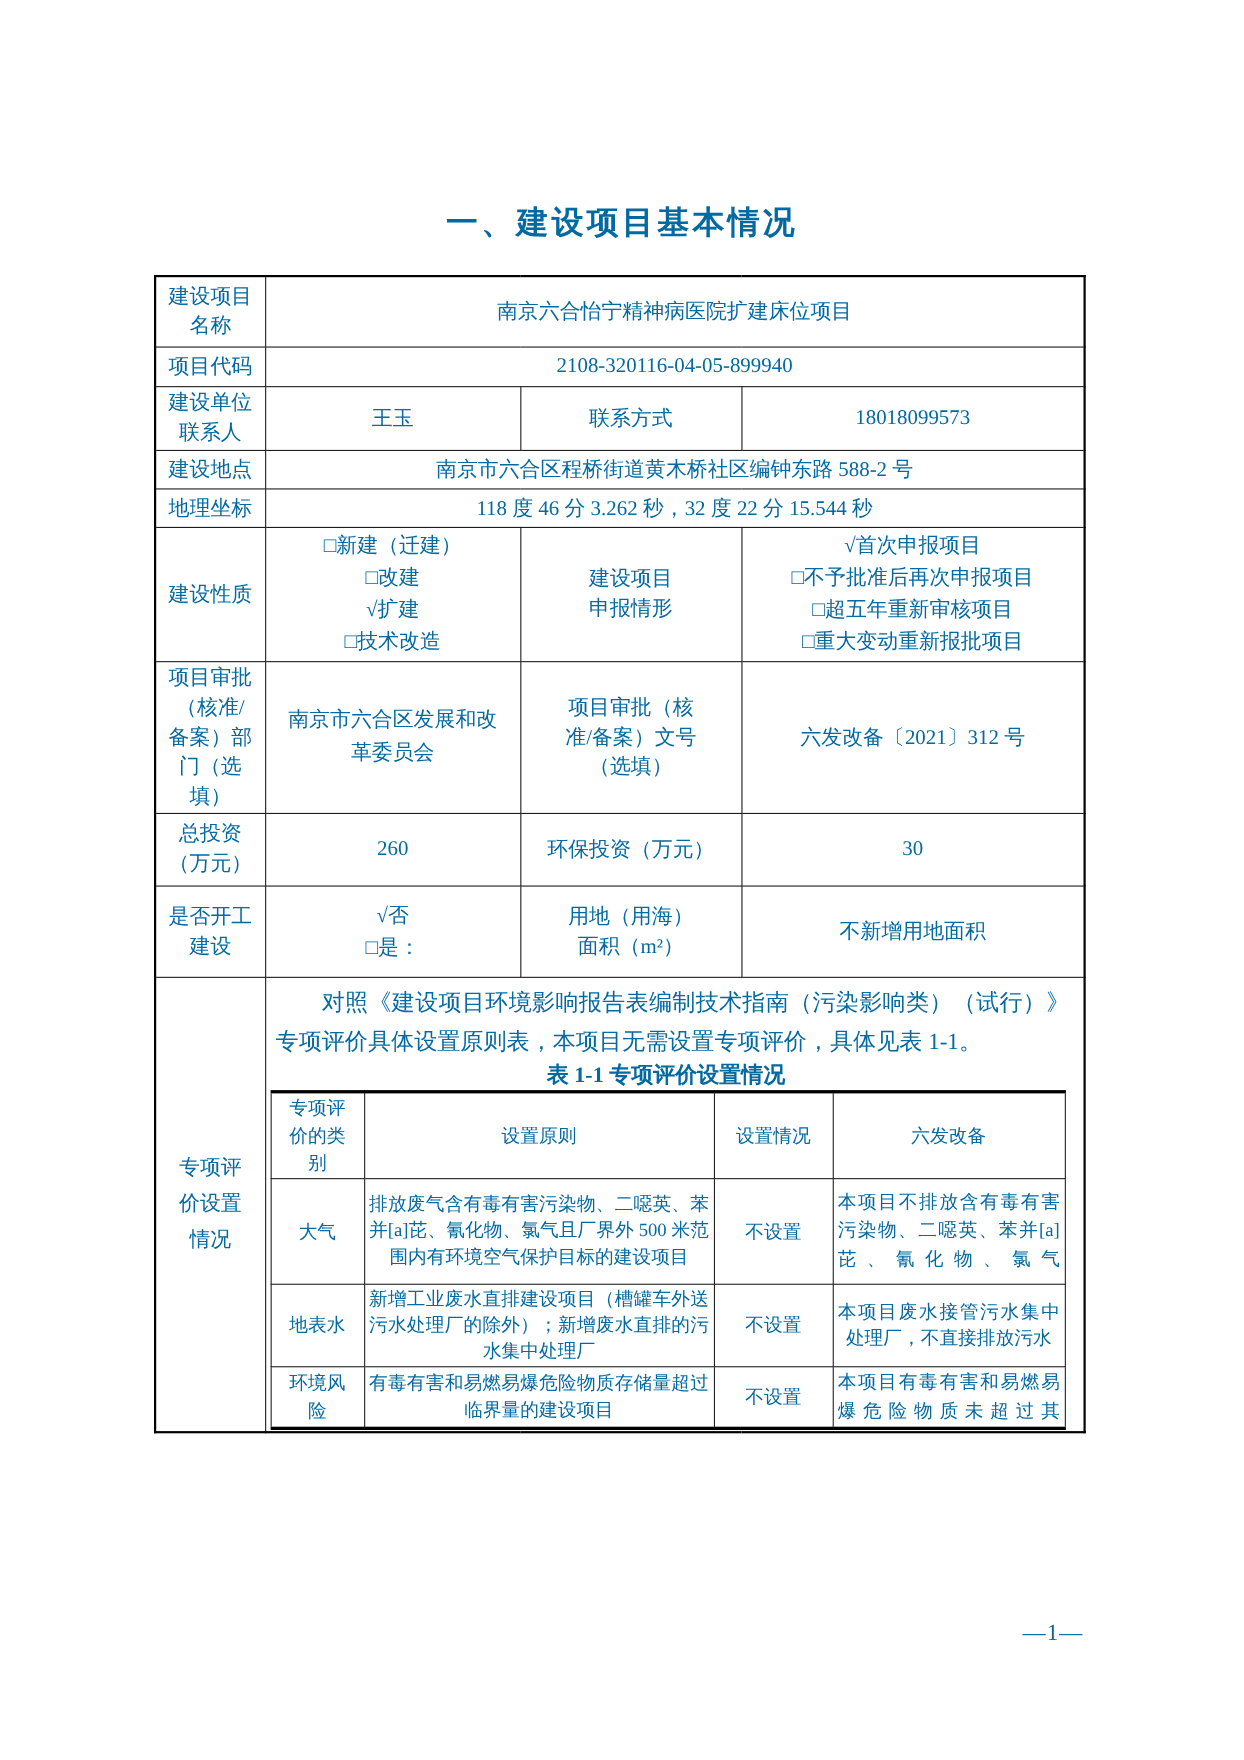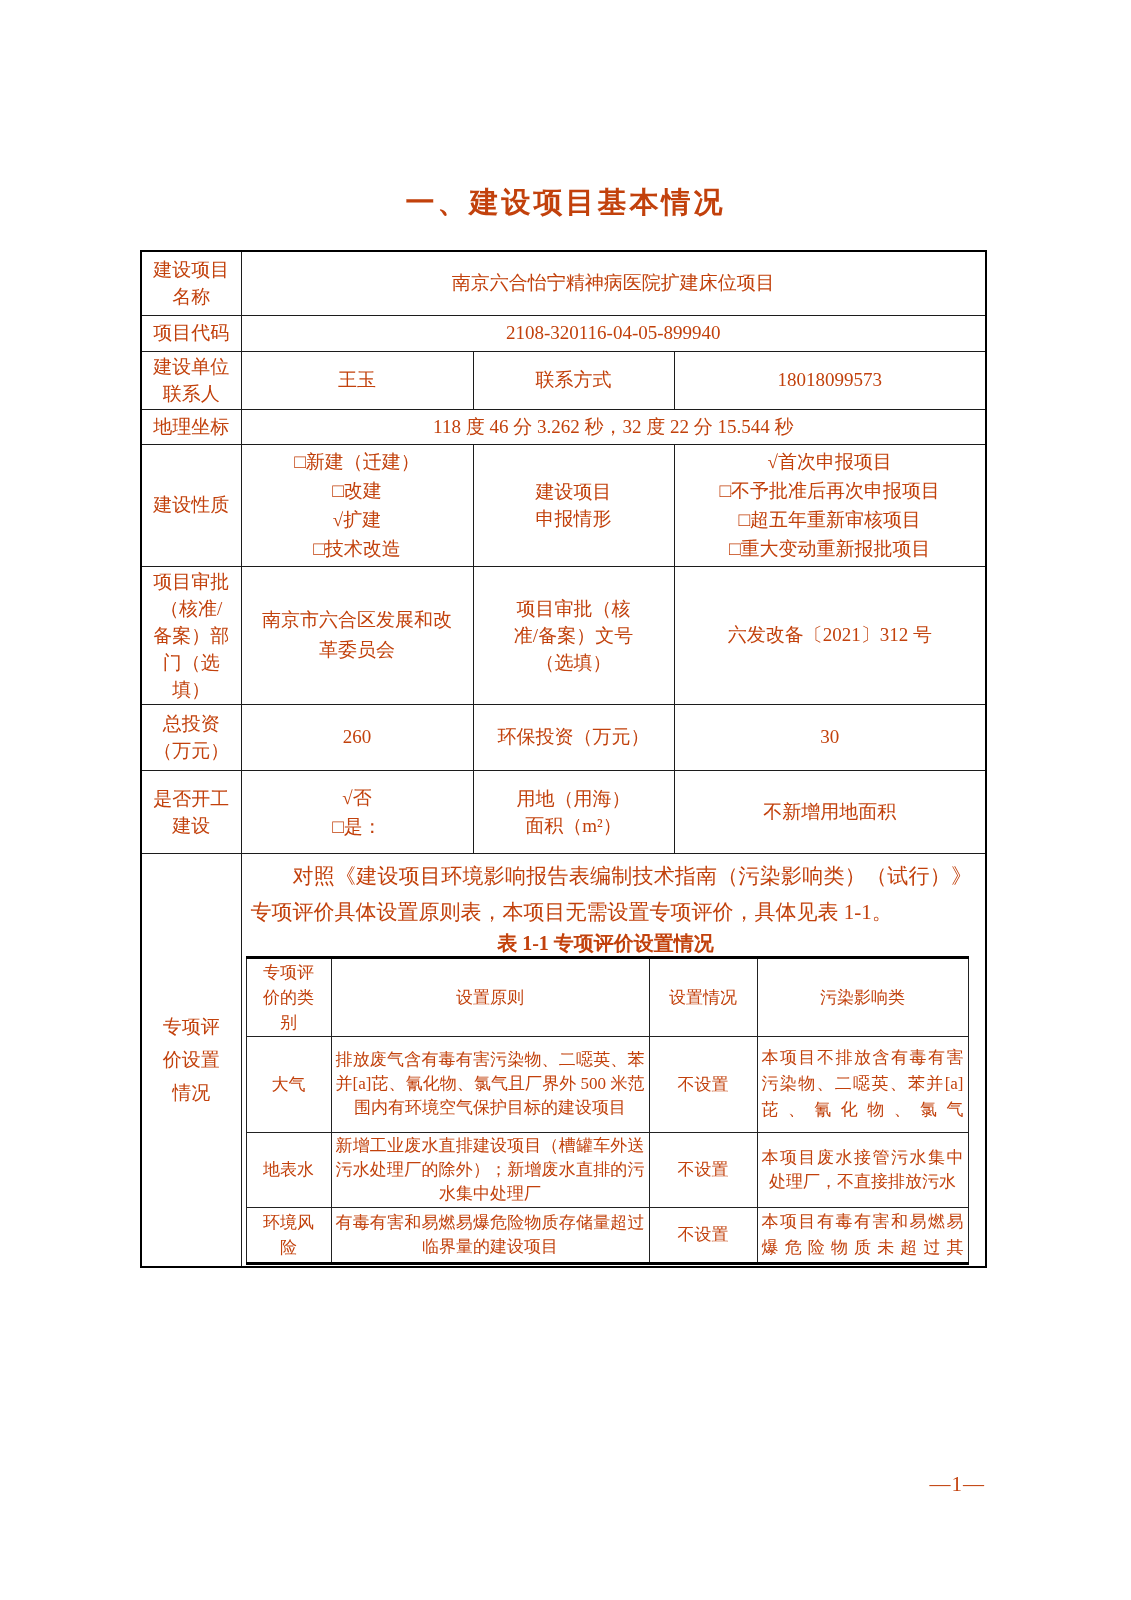--- a/index.html
+++ b/index.html
@@ -1,18 +1,18 @@
 <!DOCTYPE html>
 <html><head>
 <meta charset="utf-8">
 <style>
   html,body { margin:0; padding:0; background:#e8e8e8; }
   .page {
     position:relative; width:1131px; height:1600px; margin:0 auto;
-    background:#ffffff; color:#c2410c;
+    background:#ffffff; color:#0369a1;
     font-family:"Liberation Serif","DejaVu Serif",serif;
     overflow:hidden;
   }
   .doc-title {
     position:absolute; top:183px; left:0; width:100%;
     text-align:center; font-size:29px; font-weight:bold; letter-spacing:3px;
   }
   table.main {
     position:absolute; left:140px; top:250px; width:845px;
     border-collapse:collapse; table-layout:fixed;
@@ -83,20 +83,24 @@
       <td colspan="3">2108-320116-04-05-899940</td>
     </tr>
 
     <tr style="height:58px">
       <td><span class="w4">建设单位联系人</span></td>
       <td>王玉</td>
       <td>联系方式</td>
       <td>18018099573</td>
     </tr>
 
+    <tr style="height:35px">
+      <td>建设地点</td>
+      <td colspan="3">南京市六合区程桥街道黄木桥社区编钟东路 588-2 号</td>
+    </tr>
 
     <tr style="height:35px">
       <td>地理坐标</td>
       <td colspan="3">118 度 46 分 3.262 秒，32 度 22 分 15.544 秒</td>
     </tr>
 
 
     <tr style="height:122px">
       <td>建设性质</td>
       <td class="opts">
@@ -150,21 +154,21 @@
             <col style="width:85px">
                 <col style="width:318px">
                 <col style="width:108px">
                 <col style="width:211px">
           </colgroup>
           <tbody>
                 <tr style="height:76px">
             <td class="subhead"><span class="w3" style="line-height:25px">专项评价的类别</span></td>
             <td class="subhead">设置原则</td>
             <td class="subhead">设置情况</td>
-            <td class="subhead">污染影响类</td>
+            <td class="subhead">六发改备</td>
           </tr>
           <tr style="height:96px">
             <td>大气</td>
             <td class="jtext">排放废气含有毒有害污染物、二噁英、苯并[a]芘、氰化物、氯气且厂界外 500 米范围内有环境空气保护目标的建设项目</td>
             <td>不设置</td>
             <td class="jreason">本项目不排放含有毒有害污染物、二噁英、苯并[a]芘、氰化物、氯气</td>
           </tr>
           <tr style="height:74px">
             <td>地表水</td>
             <td class="jtext">新增工业废水直排建设项目（槽罐车外送污水处理厂的除外）；新增废水直排的污水集中处理厂</td>

